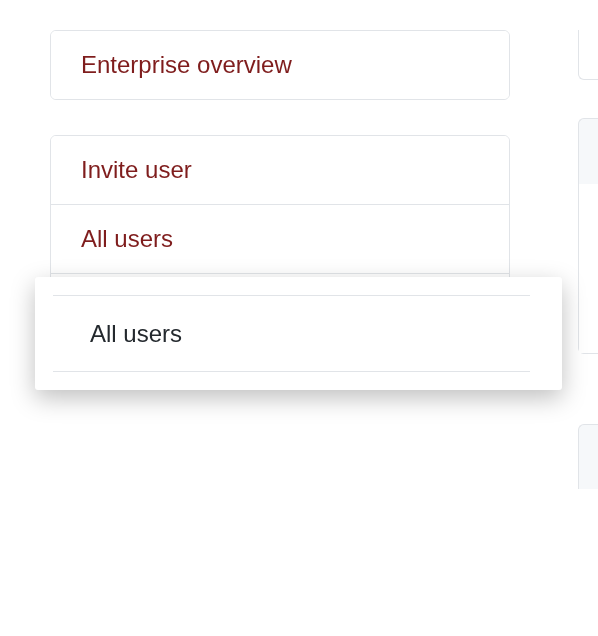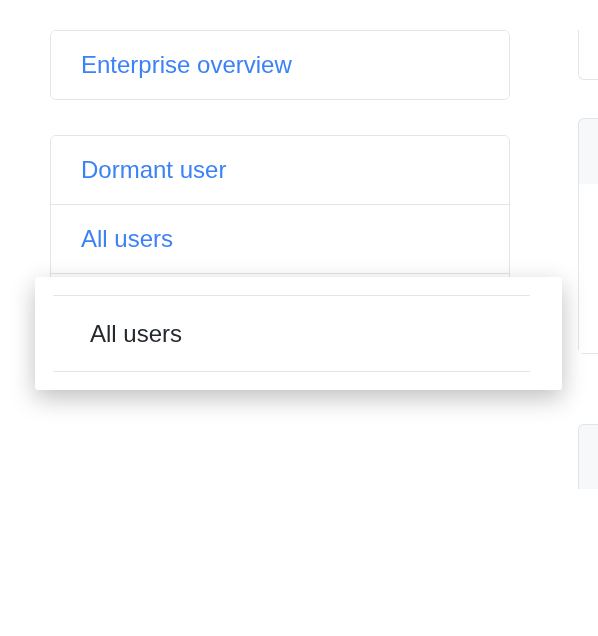--- a/index.html
+++ b/index.html
@@ -22,21 +22,21 @@
       border: 1px solid #e1e4e8;
       border-radius: 6px;
       margin-bottom: 35px;
       overflow: hidden;
       width: 460px;
     }
     
     .nav-item {
       padding: 20px 30px;
       font-size: 24px;
-      color: #3b82f6;
+      color: #7f1d1d;
       border-bottom: 1px solid #e1e4e8;
       cursor: pointer;
       background: #ffffff;
     }
     
     .nav-item:last-child {
       border-bottom: none;
     }
     
     .highlight-overlay {
@@ -128,21 +128,21 @@
 <div class="right-edge-element right-edge-3"></div>
 
 <div class="nav-group">
   <div class="nav-item">
     <span>Enterprise overview</span>
   </div>
 </div>
 
 <div class="nav-group">
   <div class="nav-item">
-    <span>Dormant user</span>
+    <span>Invite user</span>
   </div>
   <div class="nav-item">
     <span>All users</span>
   </div>
   <div class="nav-item">
     <span>Site admins</span>
   </div>
 </div>
 
 <div class="highlight-overlay">

